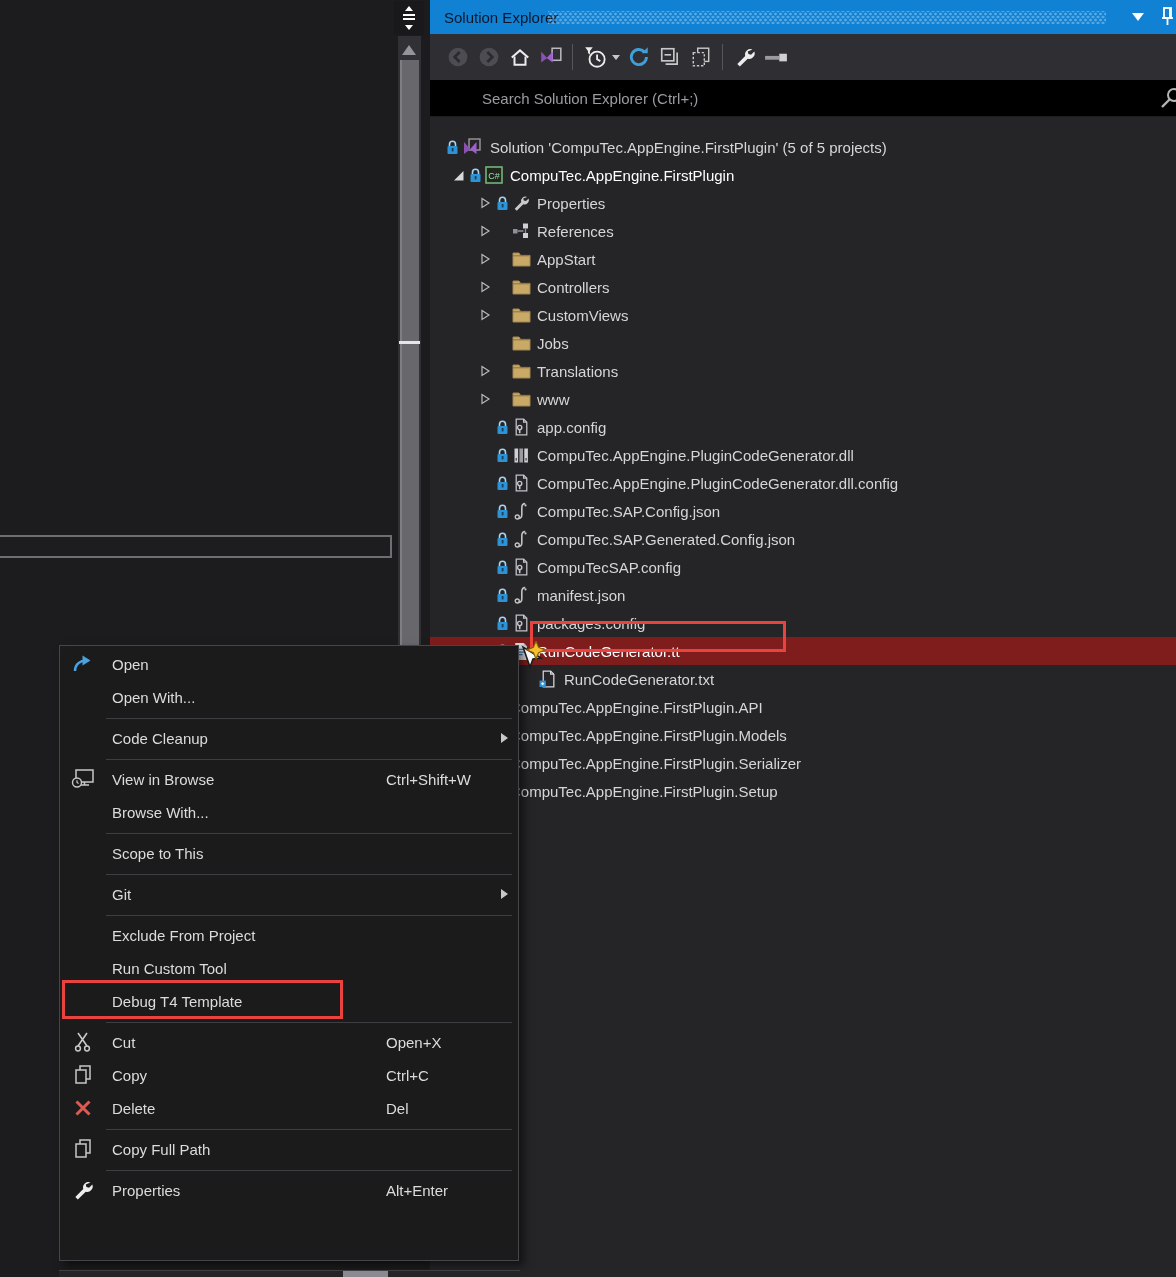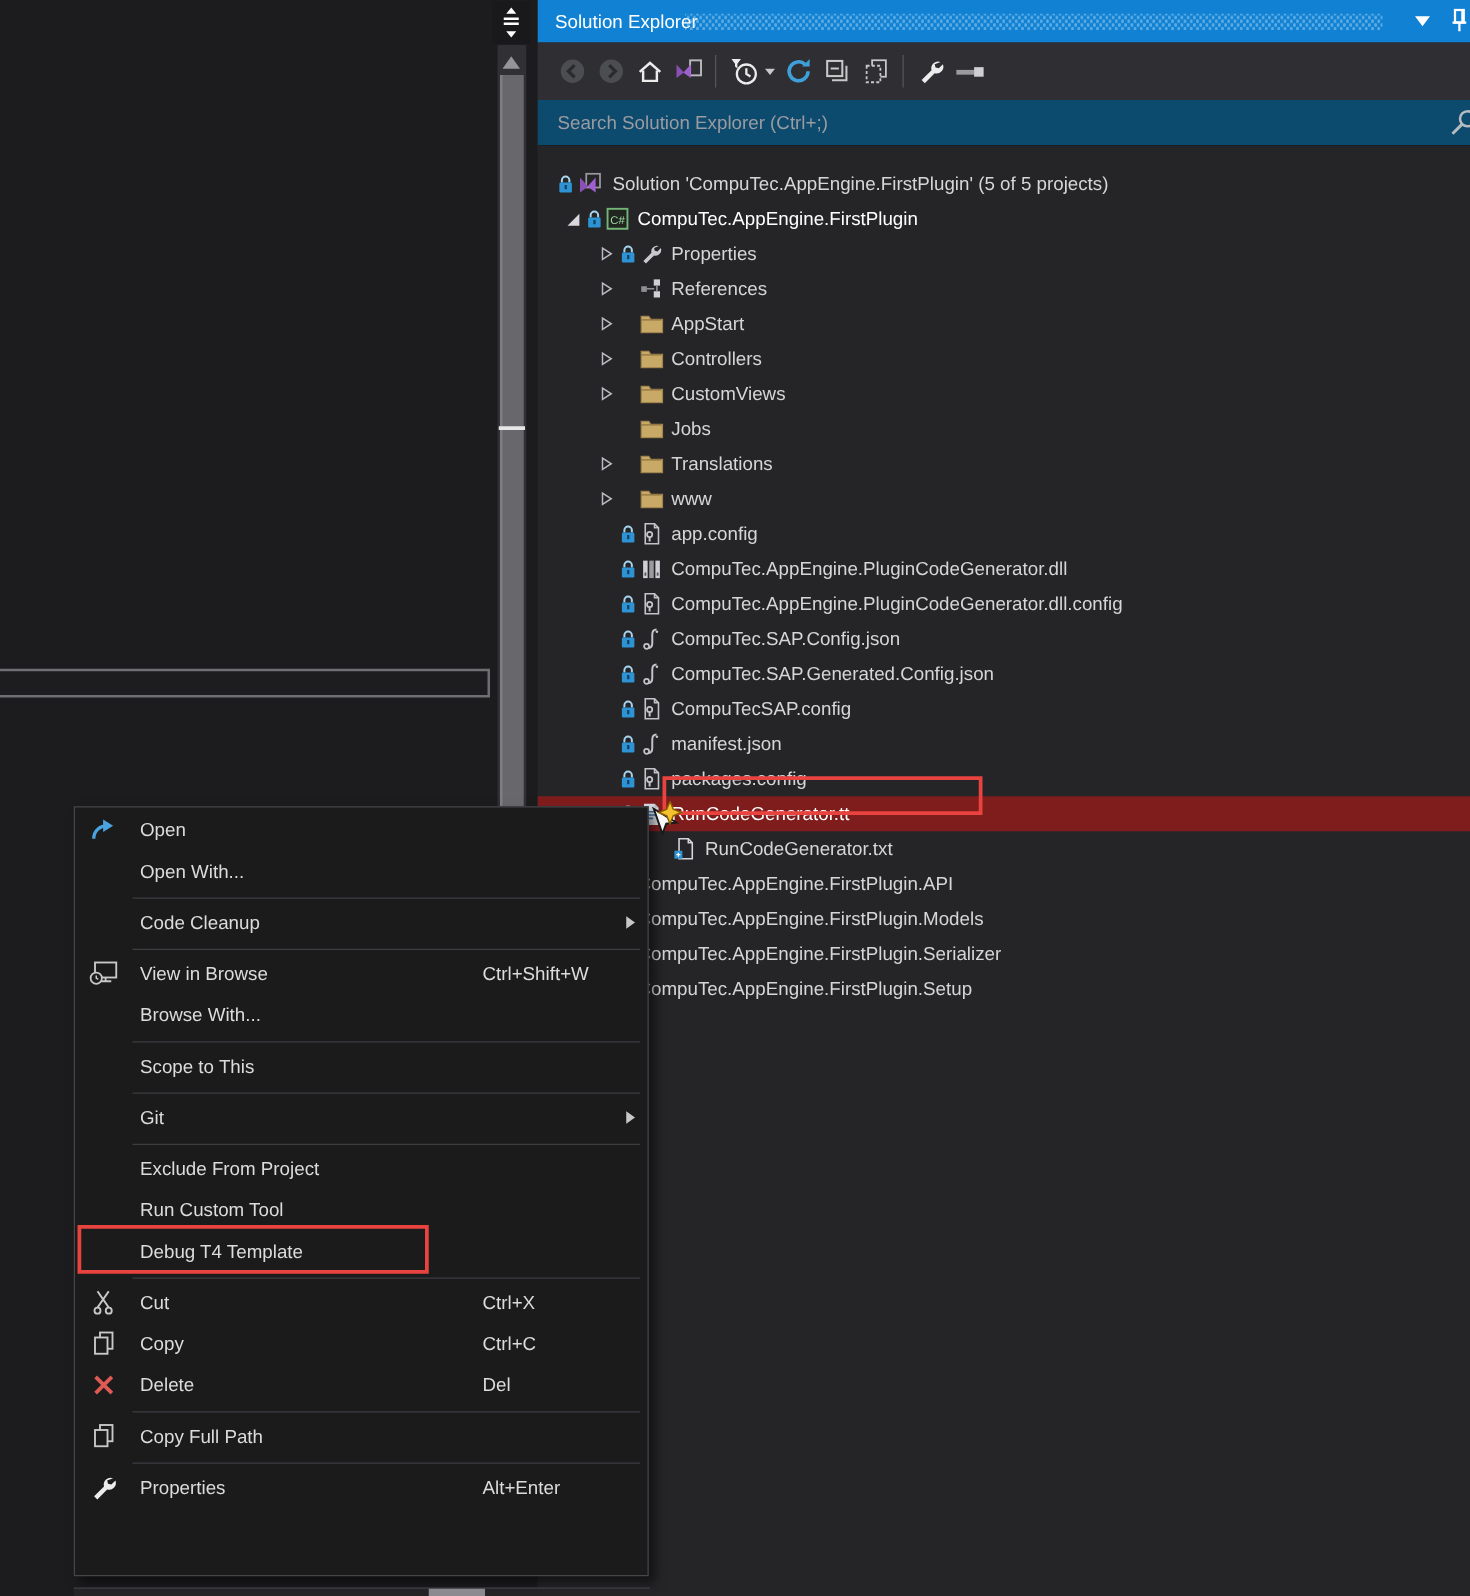--- a/index.html
+++ b/index.html
@@ -16,38 +16,38 @@
   .vscroll-track{position:absolute;left:398px;top:36px;width:23px;height:620px;background:#313135;}
   .vscroll-up{position:absolute;left:402px;top:45px;width:0;height:0;
               border-left:7px solid transparent;border-right:7px solid transparent;
               border-bottom:10px solid #94949a;}
   .vscroll-thumb{position:absolute;left:400px;top:60px;width:19px;height:594px;background:#67676c;
                  border-left:2px solid #7e7e84;}
   .vscroll-mark{position:absolute;left:399px;top:341px;width:21px;height:3px;background:#e6e6e6;}
   
   .panel{position:absolute;left:430px;top:0;width:746px;height:1277px;background:#252528;overflow:hidden;}
   .titlebar{position:absolute;left:0;top:0;width:100%;height:34px;background:#1182d3;
-            display:flex;align-items:center;color:#ffffff;}
+            display:flex;align-items:center;color:#0f172a;}
   .titlebar .t-label{margin-left:14px;font-size:15px;white-space:nowrap;}
   .grip-dots{position:absolute;left:118px;right:70px;top:11px;height:13px;opacity:.75;
      background-image:radial-gradient(rgba(200,230,250,.55) 1px,transparent 1.4px),
                       radial-gradient(rgba(200,230,250,.55) 1px,transparent 1.4px);
      background-size:5px 6px,5px 6px;background-position:0 0,2.5px 3px;}
   .title-chevron{position:absolute;right:32px;top:13px;width:0;height:0;
       border-left:6px solid transparent;border-right:6px solid transparent;border-top:8px solid #fff;}
   .title-pin{position:absolute;right:-2px;top:6px;}
   .toolbar{position:absolute;left:0;top:34px;width:100%;height:46px;background:#2e2e33;
            display:flex;align-items:center;padding-left:12px;}
   .tb-btn{width:31px;height:32px;display:flex;align-items:center;justify-content:center;flex:0 0 auto;}
   .tb-btn.wide{width:44px;}
   .tb-sep{width:1px;height:26px;background:#55555a;margin:0 6px;flex:0 0 auto;}
   .tb-caret{width:0;height:0;border-left:4px solid transparent;border-right:4px solid transparent;
             border-top:5px solid #c8c8c8;margin-left:3px;}
-  .searchrow{position:absolute;left:0;top:80px;width:100%;height:37px;background:#0c4a6e;
-             border-bottom:1px solid #1d1d1f;display:flex;align-items:center;}
+  .searchrow{position:absolute;left:0;top:80px;width:100%;height:37px;background:#000000;
+             border-bottom:1px solid #1d1d1f;display:flex;align-items:center;justify-content:center;}
   .searchrow input{background:transparent;border:none;outline:none;color:#d8d8d8;
              font-size:15px;margin-left:14px;width:660px;font-family:inherit;}
   .searchrow input::placeholder{color:#9b9ba1;}
   .search-mag{position:absolute;right:-8px;top:6px;opacity:.9;}
   
   .tree{position:absolute;left:0;top:117px;width:100%;bottom:12px;padding-top:16px;}
   .trow{position:relative;height:28px;display:flex;align-items:center;color:#d6d6d6;
         font-size:15px;white-space:nowrap;}
   .trow.sel{background:#7f1d1d;color:#fff;}
   .trow .slot{flex:0 0 auto;display:flex;align-items:center;justify-content:center;}
@@ -706,21 +706,21 @@
       <div class="msep"></div>
       <div class="mi">
         <span class="mi-ico">
           <svg width="20" height="22" viewBox="0 0 20 22">
             <path d="M5 2l9 13M14 2L5 15" stroke="#c8c8c8" stroke-width="1.6"></path>
             <circle cx="5" cy="17.5" r="2.4" fill="none" stroke="#c8c8c8" stroke-width="1.5"></circle>
             <circle cx="14" cy="17.5" r="2.4" fill="none" stroke="#c8c8c8" stroke-width="1.5"></circle>
           </svg>
         </span>
         <span class="mi-lbl">Cut</span>
-        <span class="mi-sc">Ctrl+X</span>
+        <span class="mi-sc">Open+X</span>
       </div>
       <div class="mi">
         <span class="mi-ico">
           <svg width="20" height="22" viewBox="0 0 20 22">
             <rect x="7" y="2" width="10" height="13" fill="none" stroke="#c8c8c8" stroke-width="1.5"></rect>
             <rect x="3" y="6" width="10" height="13" fill="#1b1b1c" stroke="#c8c8c8" stroke-width="1.5"></rect>
           </svg>
         </span>
         <span class="mi-lbl">Copy</span>
         <span class="mi-sc">Ctrl+C</span>

